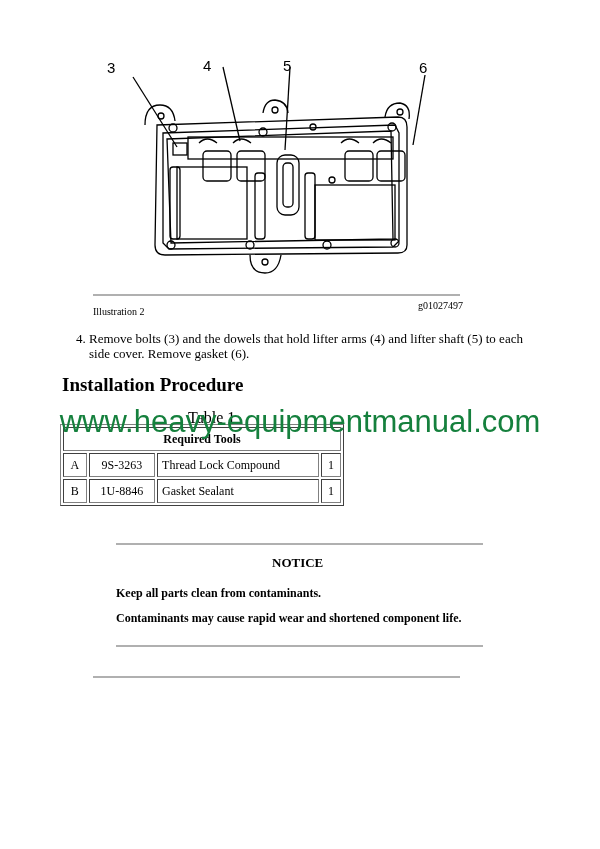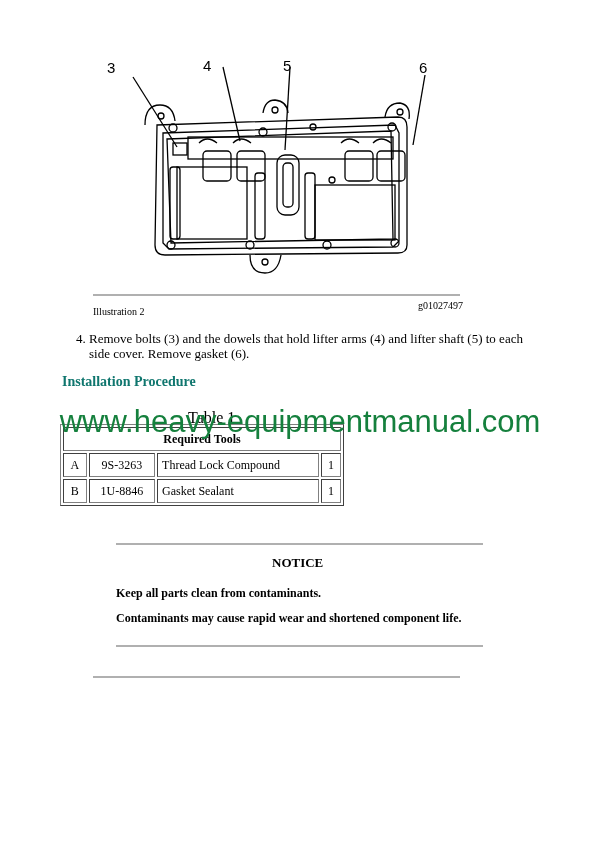--- a/index.html
+++ b/index.html
@@ -5,21 +5,21 @@
     html, body { margin: 0; padding: 0; background: #ffffff; }
     body { width: 600px; height: 849px; position: relative; overflow: hidden;
            font-family: "Liberation Serif", "DejaVu Serif", serif; color: #000; }
     .abs { position: absolute; }
     .illus { left: 95px; top: 55px; width: 345px; height: 235px; }
     .rule { position: absolute; height: 0; border-top: 2px solid #b0b0b0; }
     .caption { font-size: 10px; }
     .step { left: 76px; top: 331px; width: 460px; font-size: 13px; line-height: 15px; }
     .step .num { position: absolute; left: 0; }
     .step .txt { margin-left: 13px; display: block; }
-    .h2 { left: 62px; top: 374px; font-size: 14px; font-weight: bold; color: #0f766e; }
+    .h2 { left: 62px; top: 374px; font-size: 19px; font-weight: bold; color: #000000; }
     .tcap { left: 188px; top: 409px; font-size: 16px; }
     table.tools { position: absolute; left: 60px; top: 424px; border-collapse: separate;
                   border-spacing: 2px; border: 1px solid #808080; border-right-color:#404040; border-bottom-color:#404040;
                   font-size: 12px; }
     table.tools td, table.tools th { border: 1px solid #808080; border-top-color:#404040; border-left-color:#404040; padding: 3px 4px; height: 16px; }
     table.tools th { font-weight: bold; }
     .c { text-align: center; }
     .l { text-align: left; }
     .notice-title { left: 272px; top: 555px; font-size: 13px; font-weight: bold; }
     .notice-p { left: 116px; font-size: 12px; font-weight: bold; }

